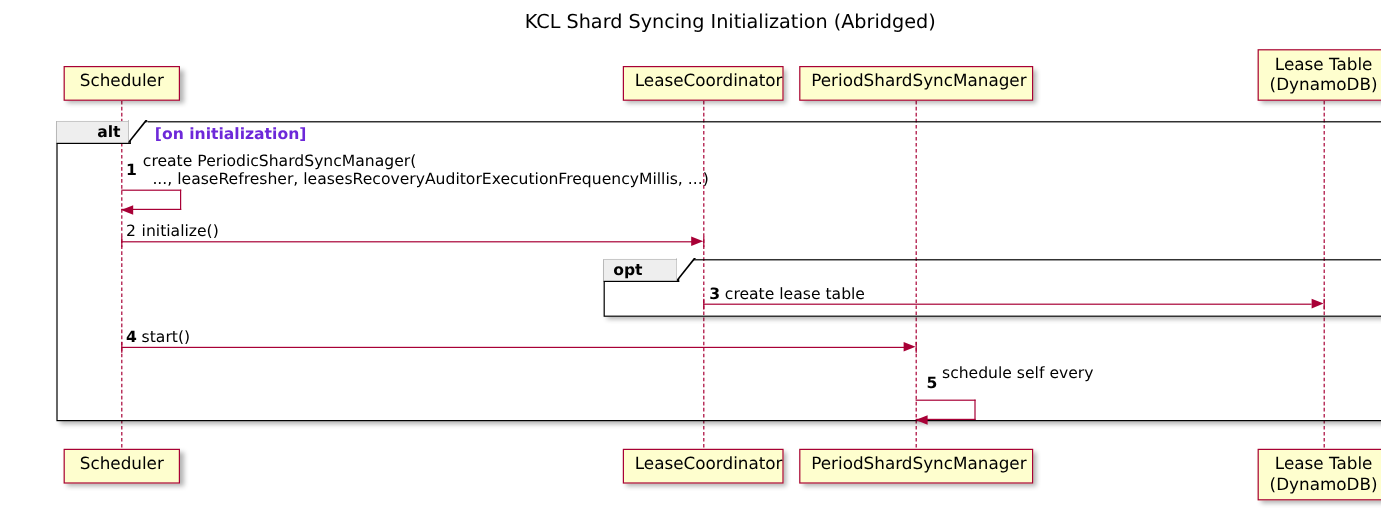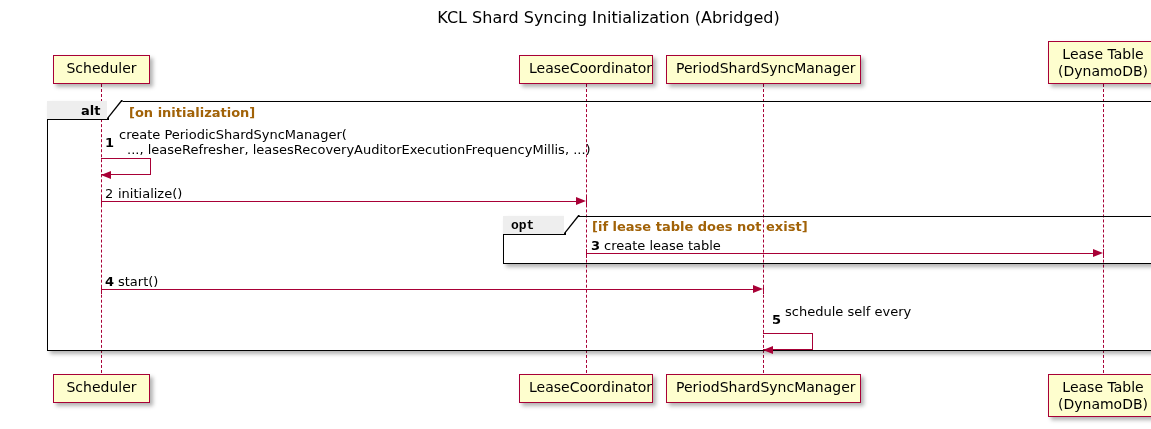--- a/index.html
+++ b/index.html
@@ -74,21 +74,21 @@
   .group-tab-corner {
     position: absolute;
     width: 0;
     height: 0;
     border-style: solid;
   }
   .group-label {
     position: absolute;
     font-size: 13px;
     font-weight: bold;
-    color: #a16207;
+    color: #6d28d9;
     white-space: nowrap;
   }
   
   .arrow-line {
     position: absolute;
     height: 0;
     border-top: 1.5px solid #A80036;
   }
   .arrow-head-right {
     position: absolute;
@@ -168,26 +168,25 @@
   <div class="arrow-head-left" style="left:68px; top:170.5px;"></div>
 
   <div class="msg-label" style="left:72px; top:186px;">2</div>
   <div class="msg-label" style="left:85px; top:186px;text-align:center;">initialize()</div>
   <div class="tick" style="left:68px; top:197px; height:9px;"></div>
   <div class="arrow-line" style="left:68px; top:201px; width:476px;"></div>
   <div class="arrow-head-right" style="left:543px; top:197px;"></div>
   <div class="tick" style="left:553px; top:197px; height:9px;"></div>
 
   <div class="group-frame" style="left:470px; top:216px; width:667px; height:48px;"></div>
-  <div class="group-tab" style="left:470px; top:216px; width:63px;font-family:Liberation Mono, monospace;">
+  <div class="group-tab" style="left:470px; top:216px; width:63px;">
     <span>opt</span>
   </div>
   <div class="group-tab-corner" style="left:531px; top:215px; border-width:20px 16px 0 0; border-color:#000000 transparent transparent transparent;"></div>
   <div class="group-tab-corner" style="left:531px; top:214px; border-width:19px 15px 0 0; border-color:#ffffff transparent transparent transparent;"></div>
-  <div class="group-label" style="left:559px; top:219px;">[if lease table does not exist]</div>
 
   <div class="msg-label msg-num" style="left:558px; top:238px;">3</div>
   <div class="msg-label" style="left:571px; top:238px;">create lease table</div>
   <div class="tick" style="left:553px; top:249px; height:9px;"></div>
   <div class="arrow-line" style="left:553px; top:253px; width:507px;"></div>
   <div class="arrow-head-right" style="left:1060px; top:249px;"></div>
   <div class="tick" style="left:1070px; top:249px; height:9px;"></div>
 
   <div class="msg-label msg-num" style="left:72px; top:274px;">4</div>
   <div class="msg-label" style="left:85px; top:274px;text-align:center;">start()</div>

